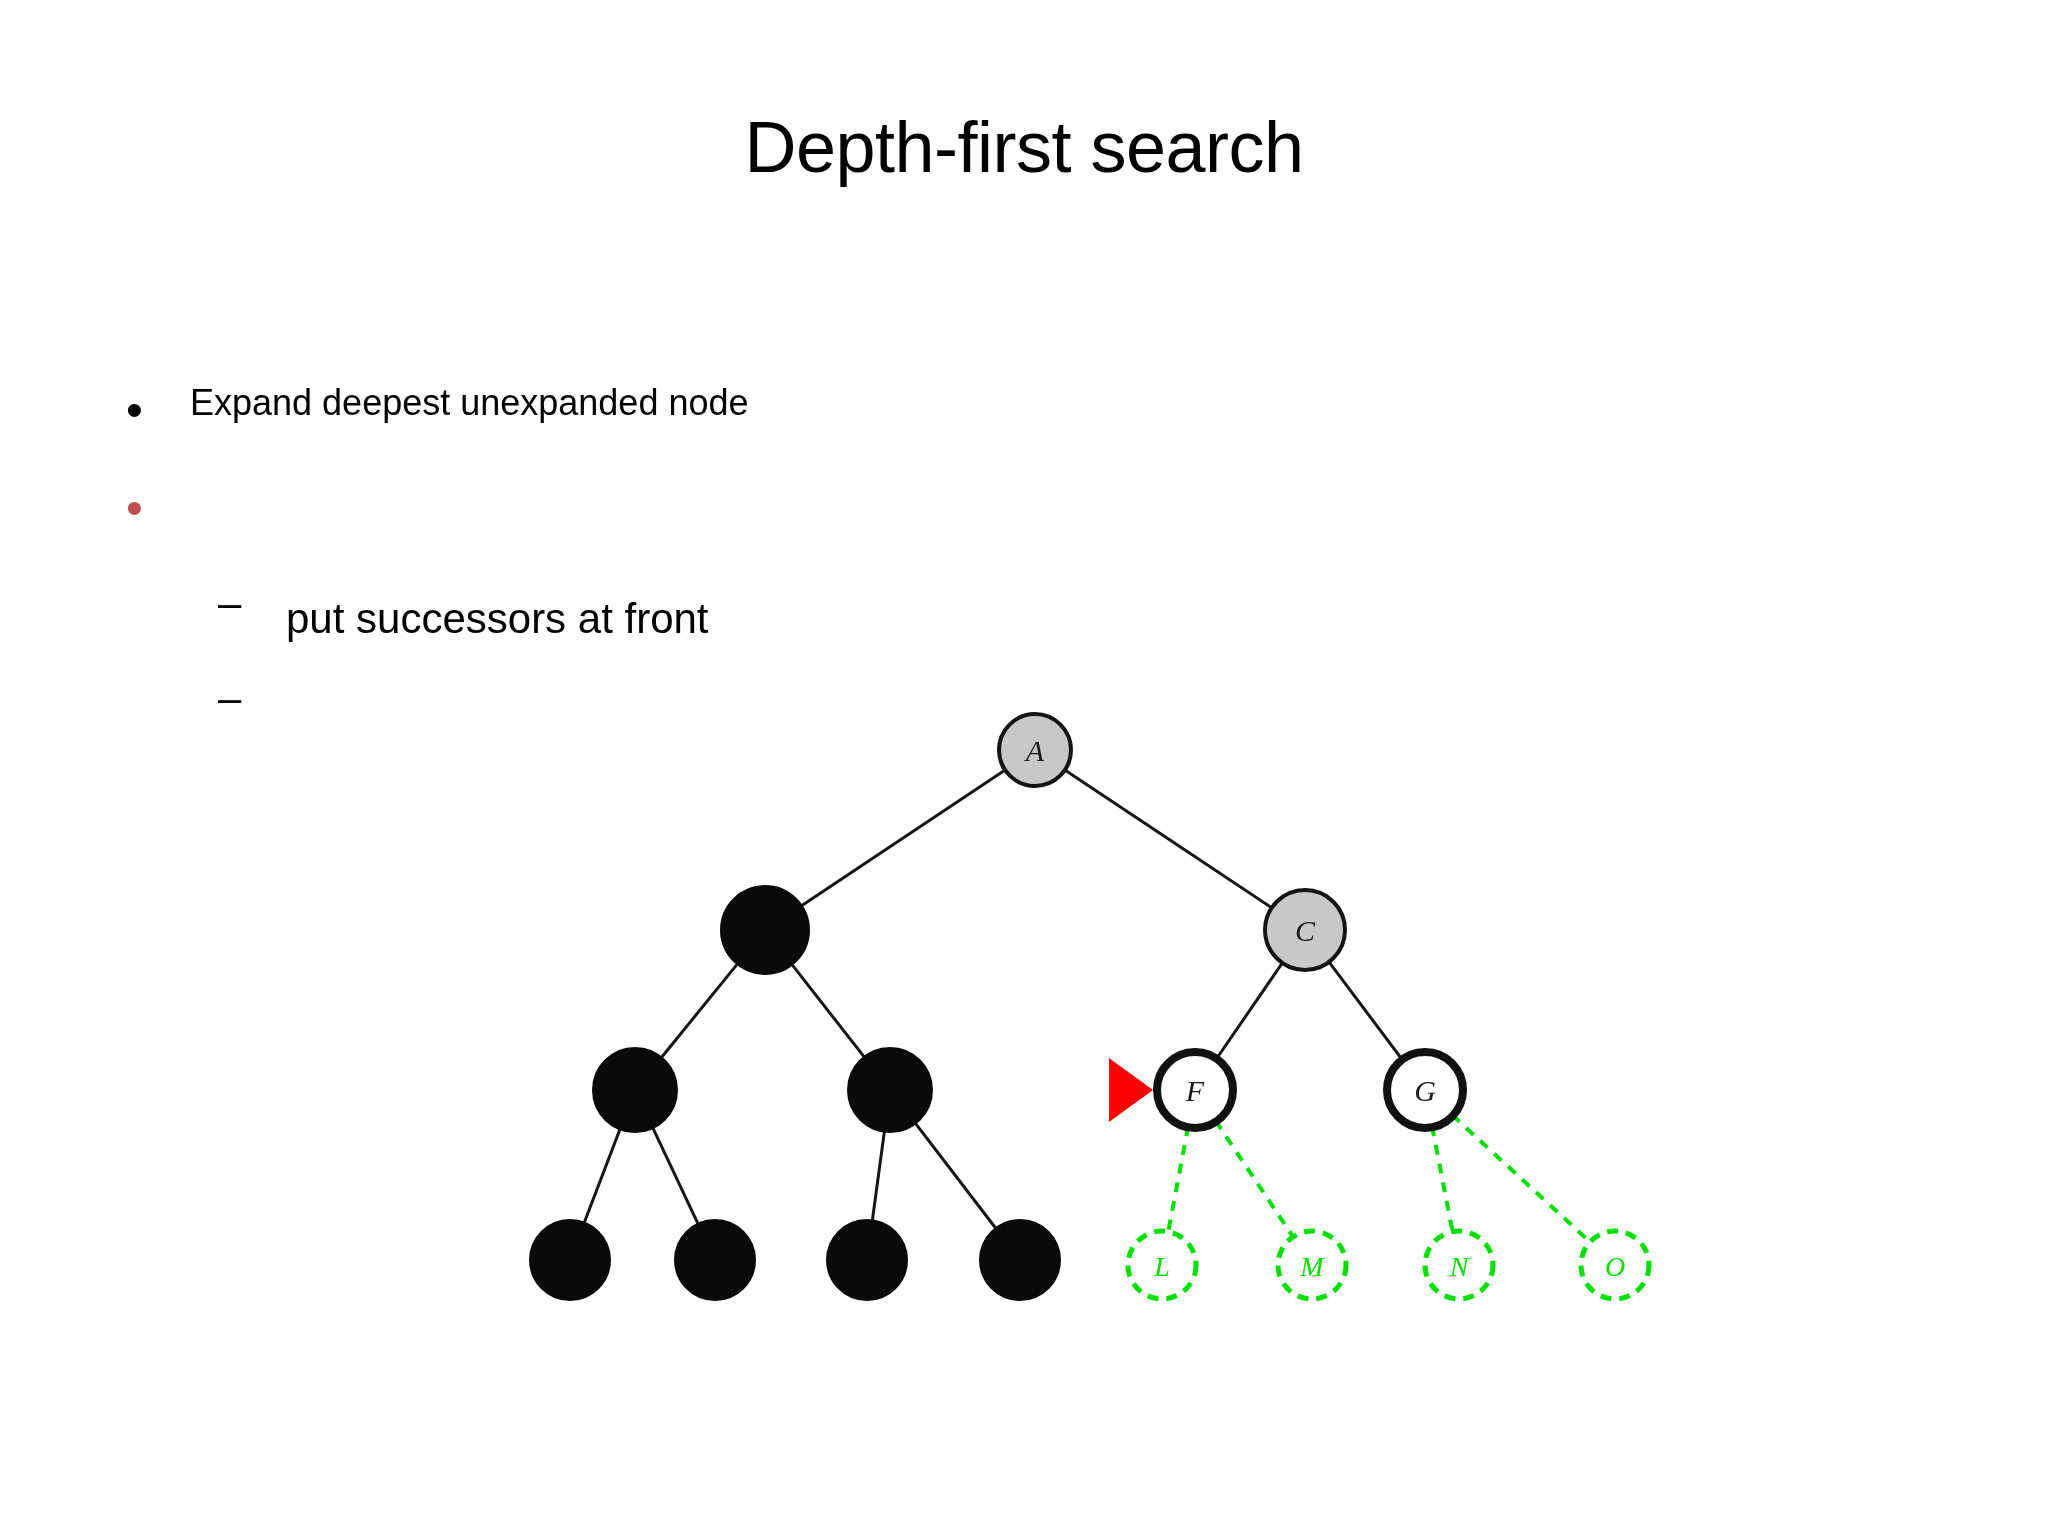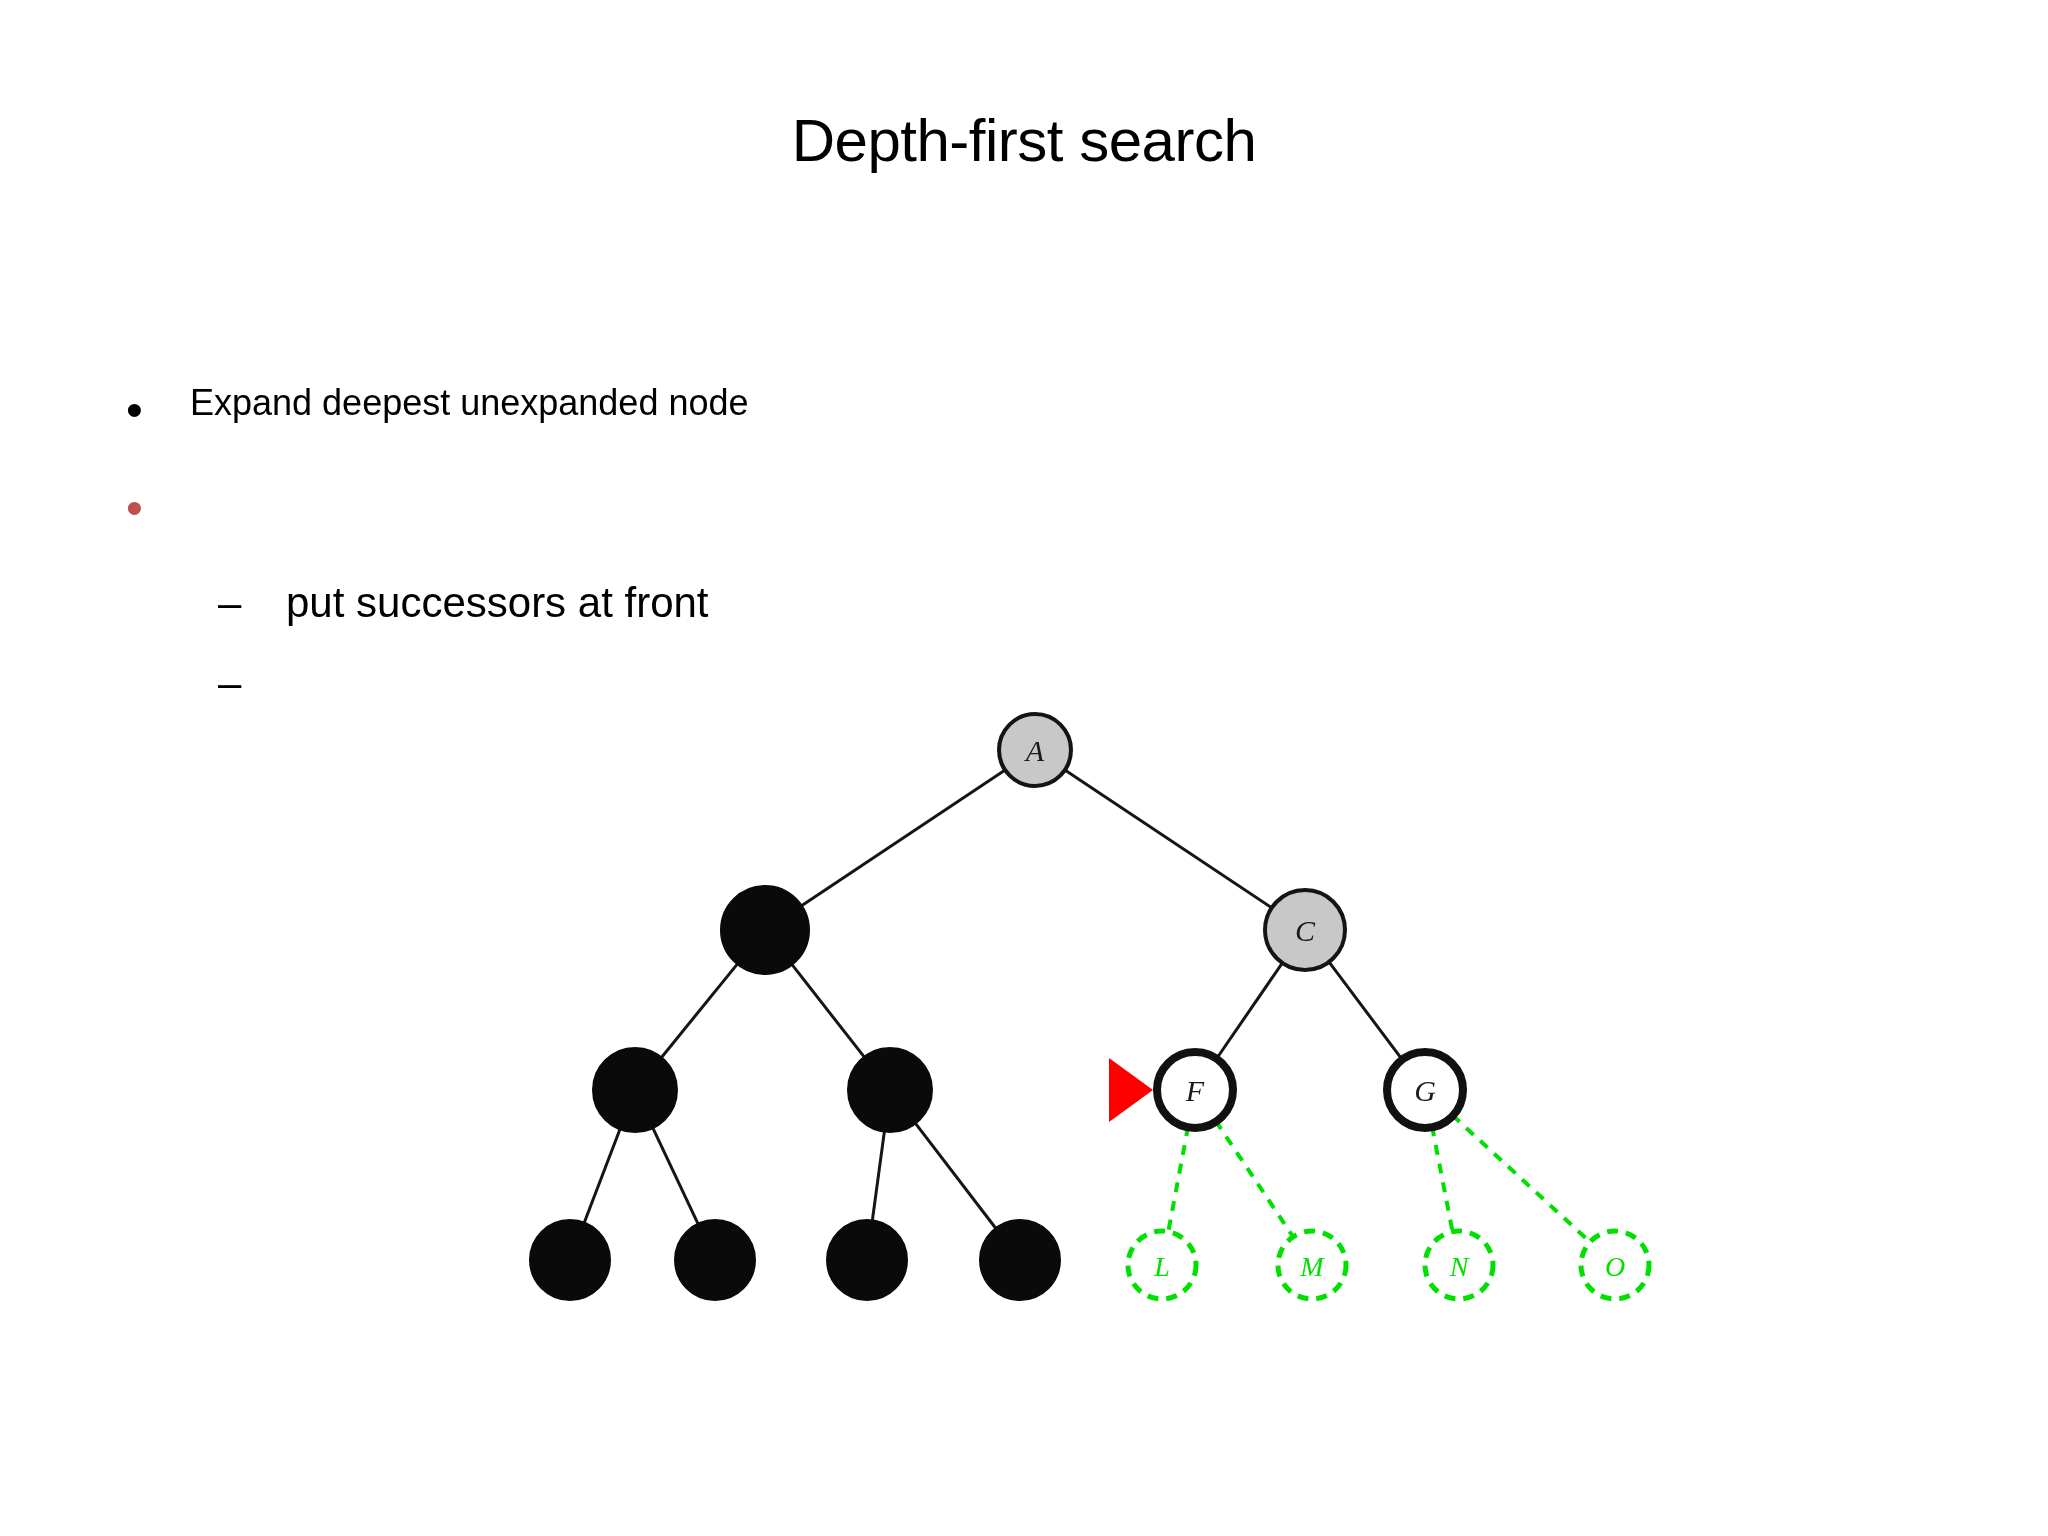--- a/index.html
+++ b/index.html
@@ -21,21 +21,21 @@
     background: #ffffff;
   }
 
   
   .slide-title {
     position: absolute;
     left: 0;
     top: 108px;
     width: 2048px;
     text-align: center;
-    font-size: 60px;
+    font-size: 72px;
     line-height: 1.1;
     font-weight: 400;
     color: #000000;
     letter-spacing: -0.5px;
   }
 
   
   .body {
     position: absolute;
     left: 118px;
@@ -78,20 +78,21 @@
     width: 68px;
     flex: 0 0 68px;
     font-size: 42px;
     line-height: 1.3;
     color: #000000;
   }
   .sub-text {
     font-size: 42px;
     line-height: 1.3;
     color: #000000;
+    margin-top: 16px;
   }
 
   
   .tree-figure {
     position: absolute;
     left: 420px;
     top: 660px;
     width: 1280px;
     height: 760px;
   }

